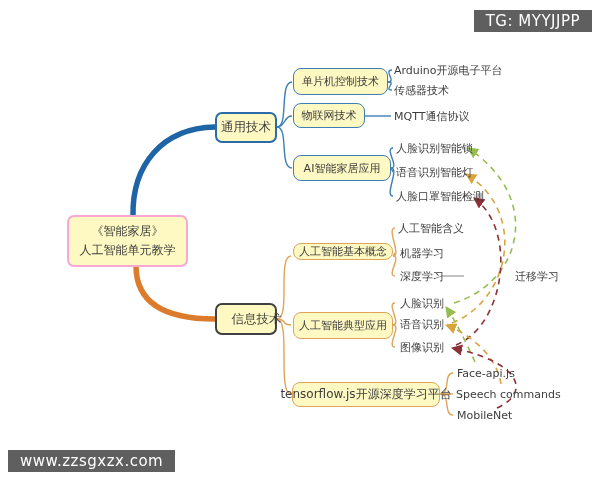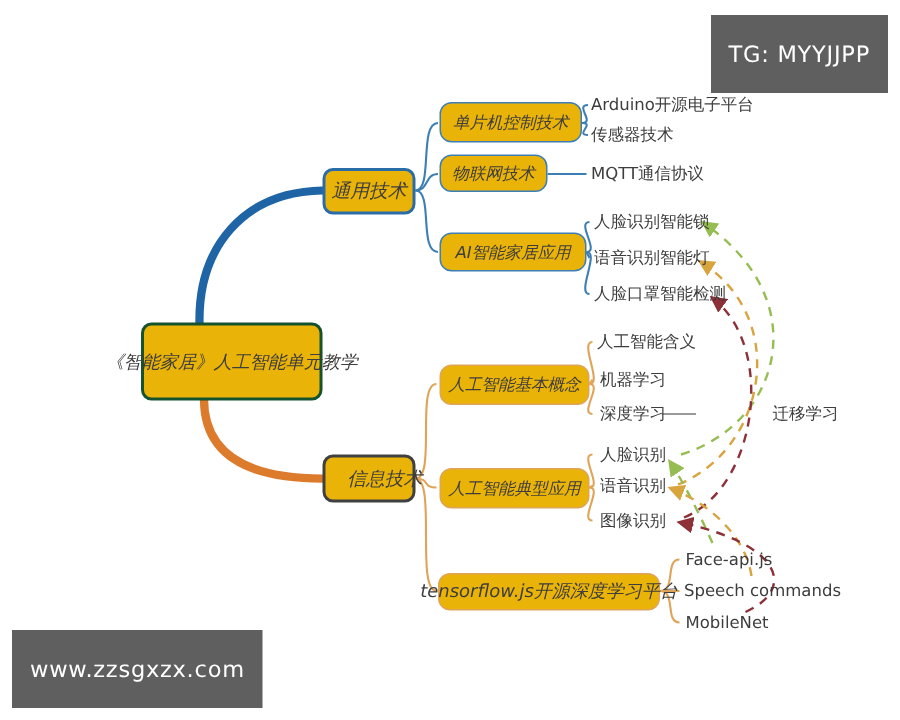--- a/index.html
+++ b/index.html
@@ -1,32 +1,32 @@
 <!DOCTYPE html>
 <html><head>
 <meta charset="utf-8">
 <style>
   html,body{margin:0;padding:0;background:#fff;}
   .canvas{position:relative;width:600px;height:480px;background:#ffffff;overflow:hidden;
           font-family:"DejaVu Sans","Liberation Sans",sans-serif;color:#3d3d3d;}
   svg.links{position:absolute;left:0;top:0;width:600px;height:480px;}
-  .box{position:absolute;box-sizing:border-box;background:#eab308;display:flex;
+  .box{position:absolute;box-sizing:border-box;background:#fef9c3;display:flex;
        align-items:center;justify-content:center;white-space:nowrap;
-       border-radius:7px;color:#3d3d3d;font-style:italic;}
-  .root-box{border:2px solid #14532d;border-radius:7px;
-            font-size:12px;line-height:1.55;text-align:center;margin-left:27px;}
+       border-radius:7px;color:#3d3d3d;}
+  .root-box{border:2px solid #f9a8d4;border-radius:7px;flex-direction:column;
+            font-size:12px;line-height:1.55;text-align:center;}
   .branch-box{font-size:12.5px;border-radius:7px;}
   .blue-border{border:2px solid #2a6ca8;}
   .dark-border{border:2px solid #404040;}
   .child-box{font-size:11px;border-radius:8px;}
   .blue-thin{border:1.5px solid #3d7fb5;}
   .orange-thin{border:1.5px solid #dfa458;}
   .leaf{position:absolute;font-size:11px;white-space:nowrap;transform:translateY(-50%);}
   .wm{position:absolute;background:#5f5f5f;color:#fff;font-size:15px;
-      padding:17px 12px;letter-spacing:0.5px;}
+      padding:2px 12px;letter-spacing:0.5px;}
   .wm-tr{top:10px;right:8px;}
   .wm-bl{left:8px;bottom:8px;}
 </style>
 </head>
 <body>
 
 <div class="canvas">
 
   <svg class="links" viewBox="0 0 600 480" fill="none">
     <defs>
@@ -95,21 +95,21 @@
   <div class="box child-box blue-thin" style="left:293px;top:103px;width:72px;height:25px;">物联网技术</div>
   <div class="box child-box blue-thin" style="left:293px;top:155px;width:98px;height:26px;">AI智能家居应用</div>
 
   <div class="leaf" style="left:394px;top:70px;">Arduino开源电子平台</div>
   <div class="leaf" style="left:394px;top:90px;">传感器技术</div>
   <div class="leaf" style="left:394px;top:116px;">MQTT通信协议</div>
   <div class="leaf" style="left:396px;top:148px;">人脸识别智能锁</div>
   <div class="leaf" style="left:396px;top:172px;">语音识别智能灯</div>
   <div class="leaf" style="left:396px;top:196px;">人脸口罩智能检测</div>
 
-  <div class="box child-box orange-thin" style="left:293px;top:243px;width:100px;height:27px;">人工智能基本概念</div>
+  <div class="box child-box orange-thin" style="left:293px;top:243px;width:100px;height:17px;">人工智能基本概念</div>
   <div class="box child-box orange-thin" style="left:293px;top:312px;width:100px;height:27px;">人工智能典型应用</div>
   <div class="box child-box orange-thin" style="left:292px;top:382px;width:148px;height:25px;font-size:12px;">tensorflow.js开源深度学习平台</div>
 
   <div class="leaf" style="left:398px;top:228px;">人工智能含义</div>
   <div class="leaf" style="left:400px;top:253px;">机器学习</div>
   <div class="leaf" style="left:400px;top:276px;">深度学习</div>
   <div class="leaf" style="left:467px;top:276px;margin-left:48px;">迁移学习</div>
   <div class="leaf" style="left:400px;top:303px;">人脸识别</div>
   <div class="leaf" style="left:400px;top:324px;">语音识别</div>
   <div class="leaf" style="left:400px;top:347px;">图像识别</div>

